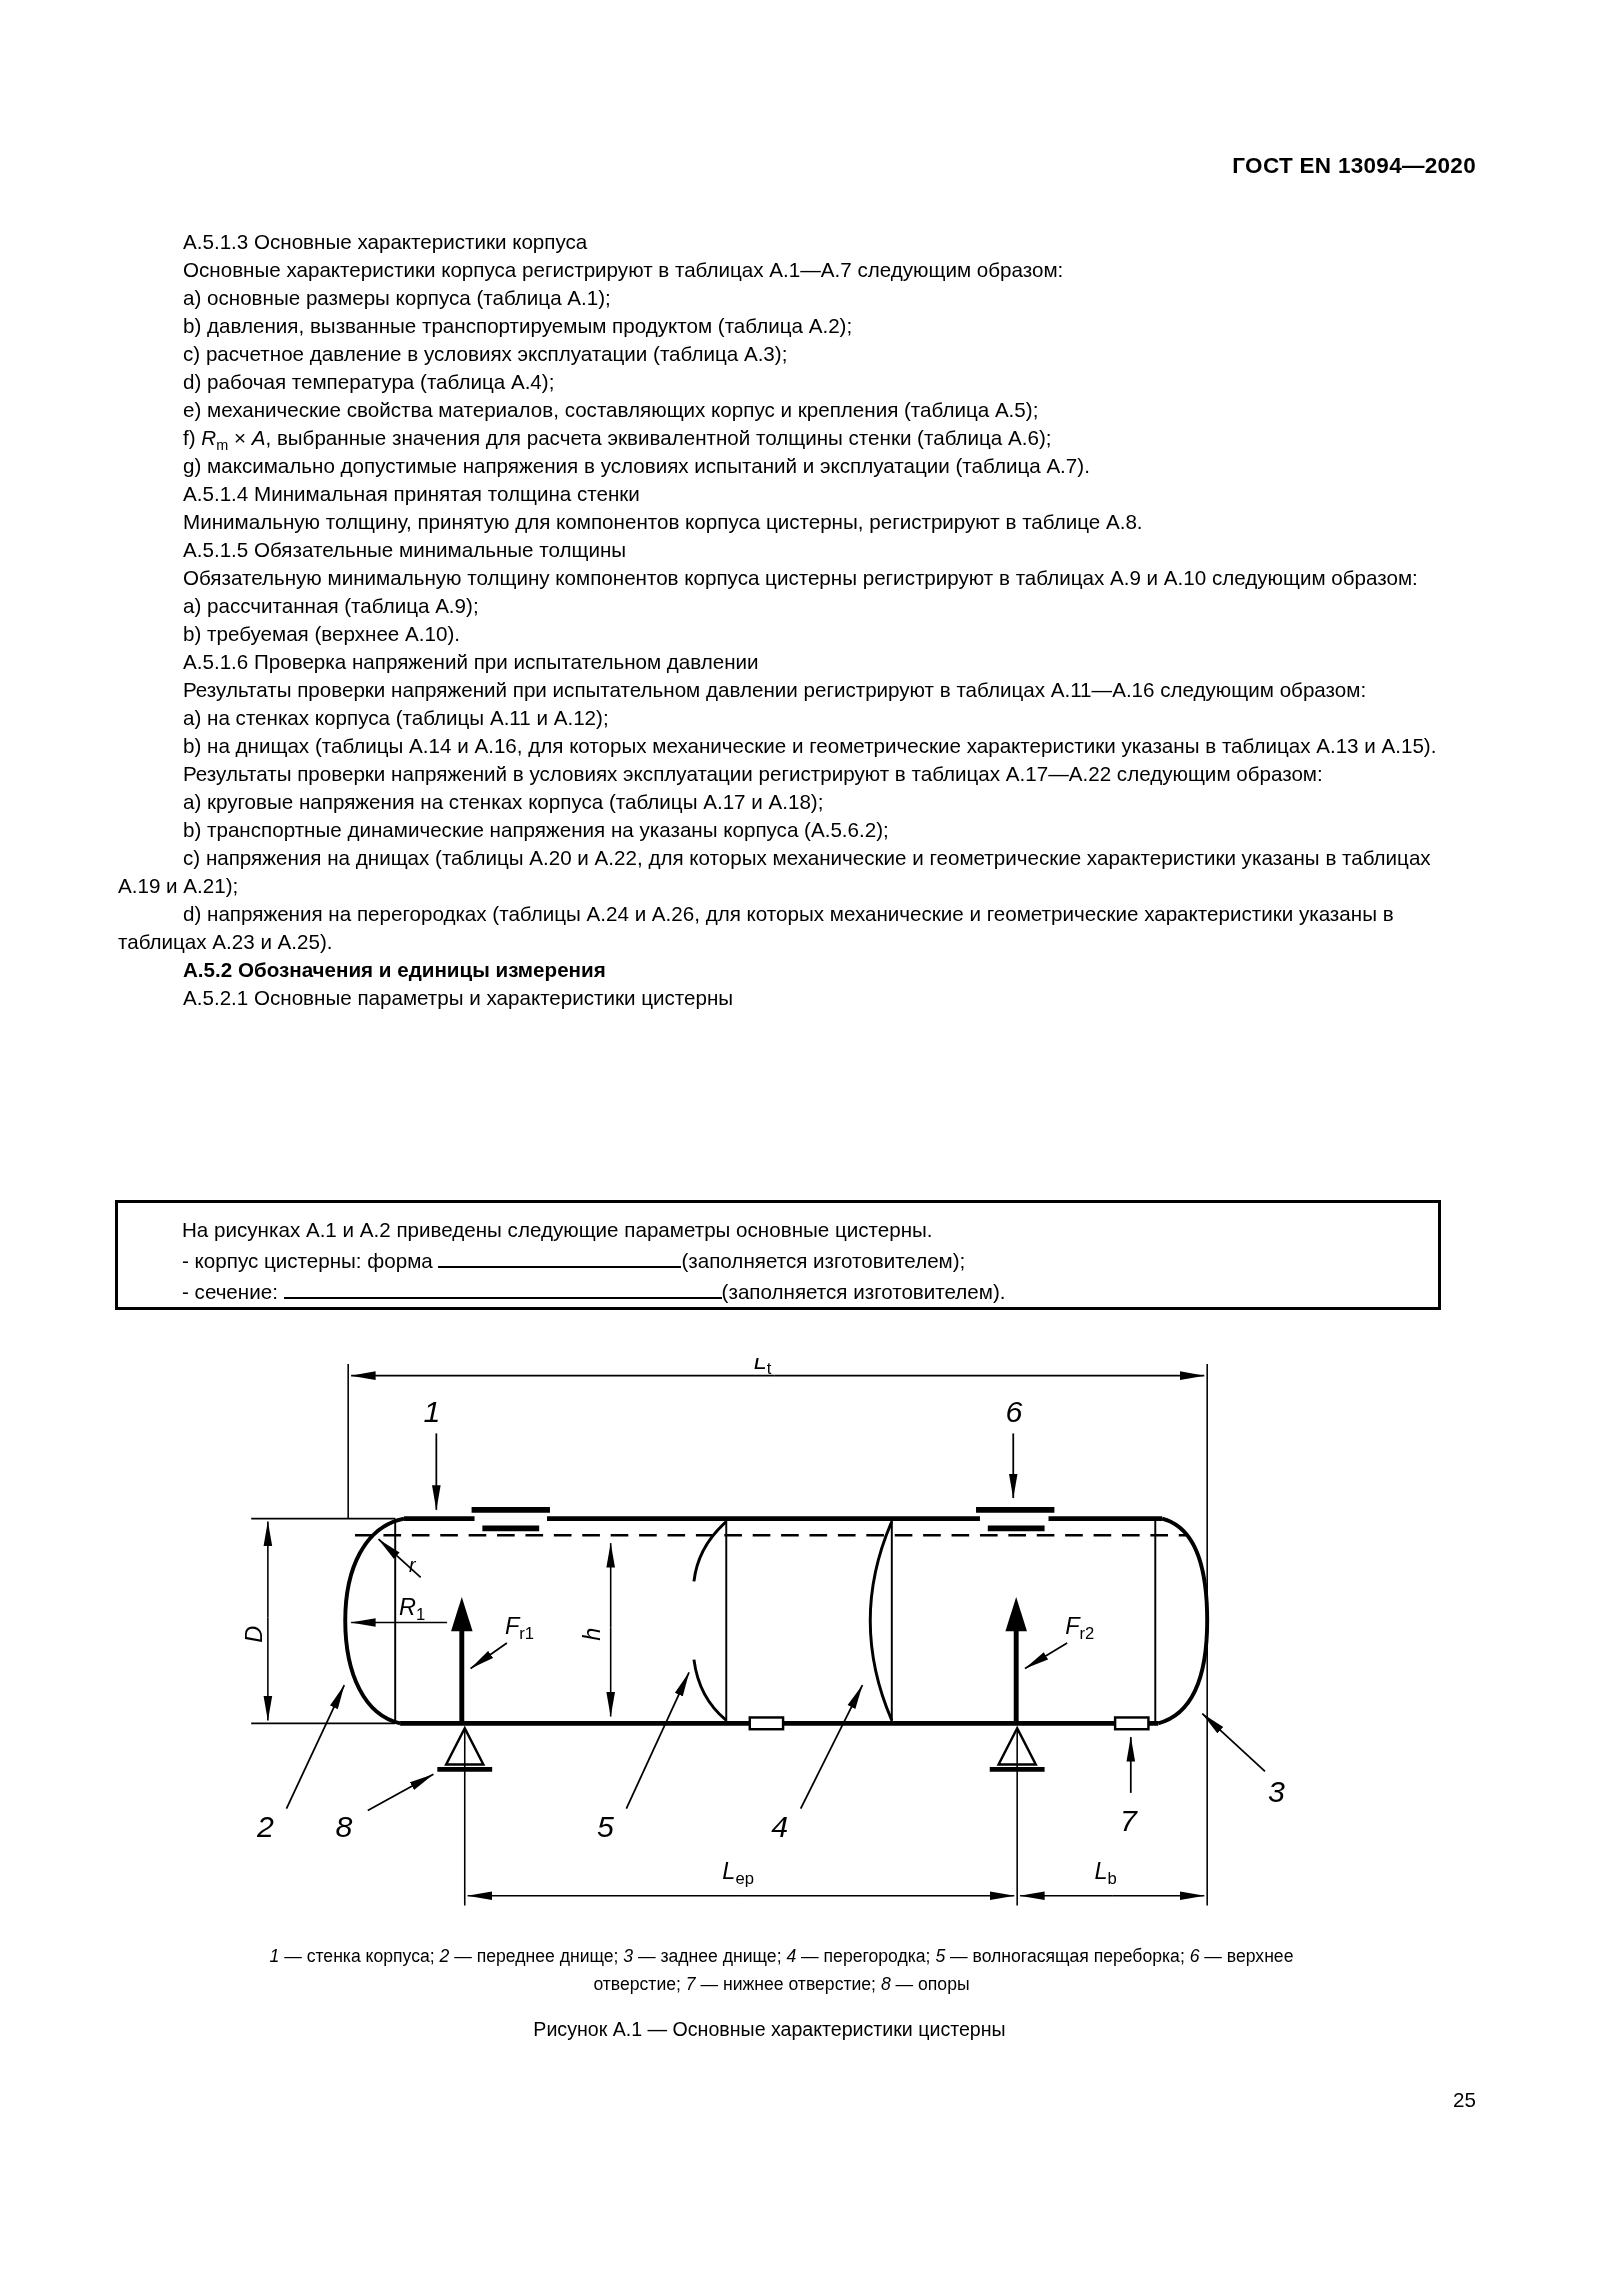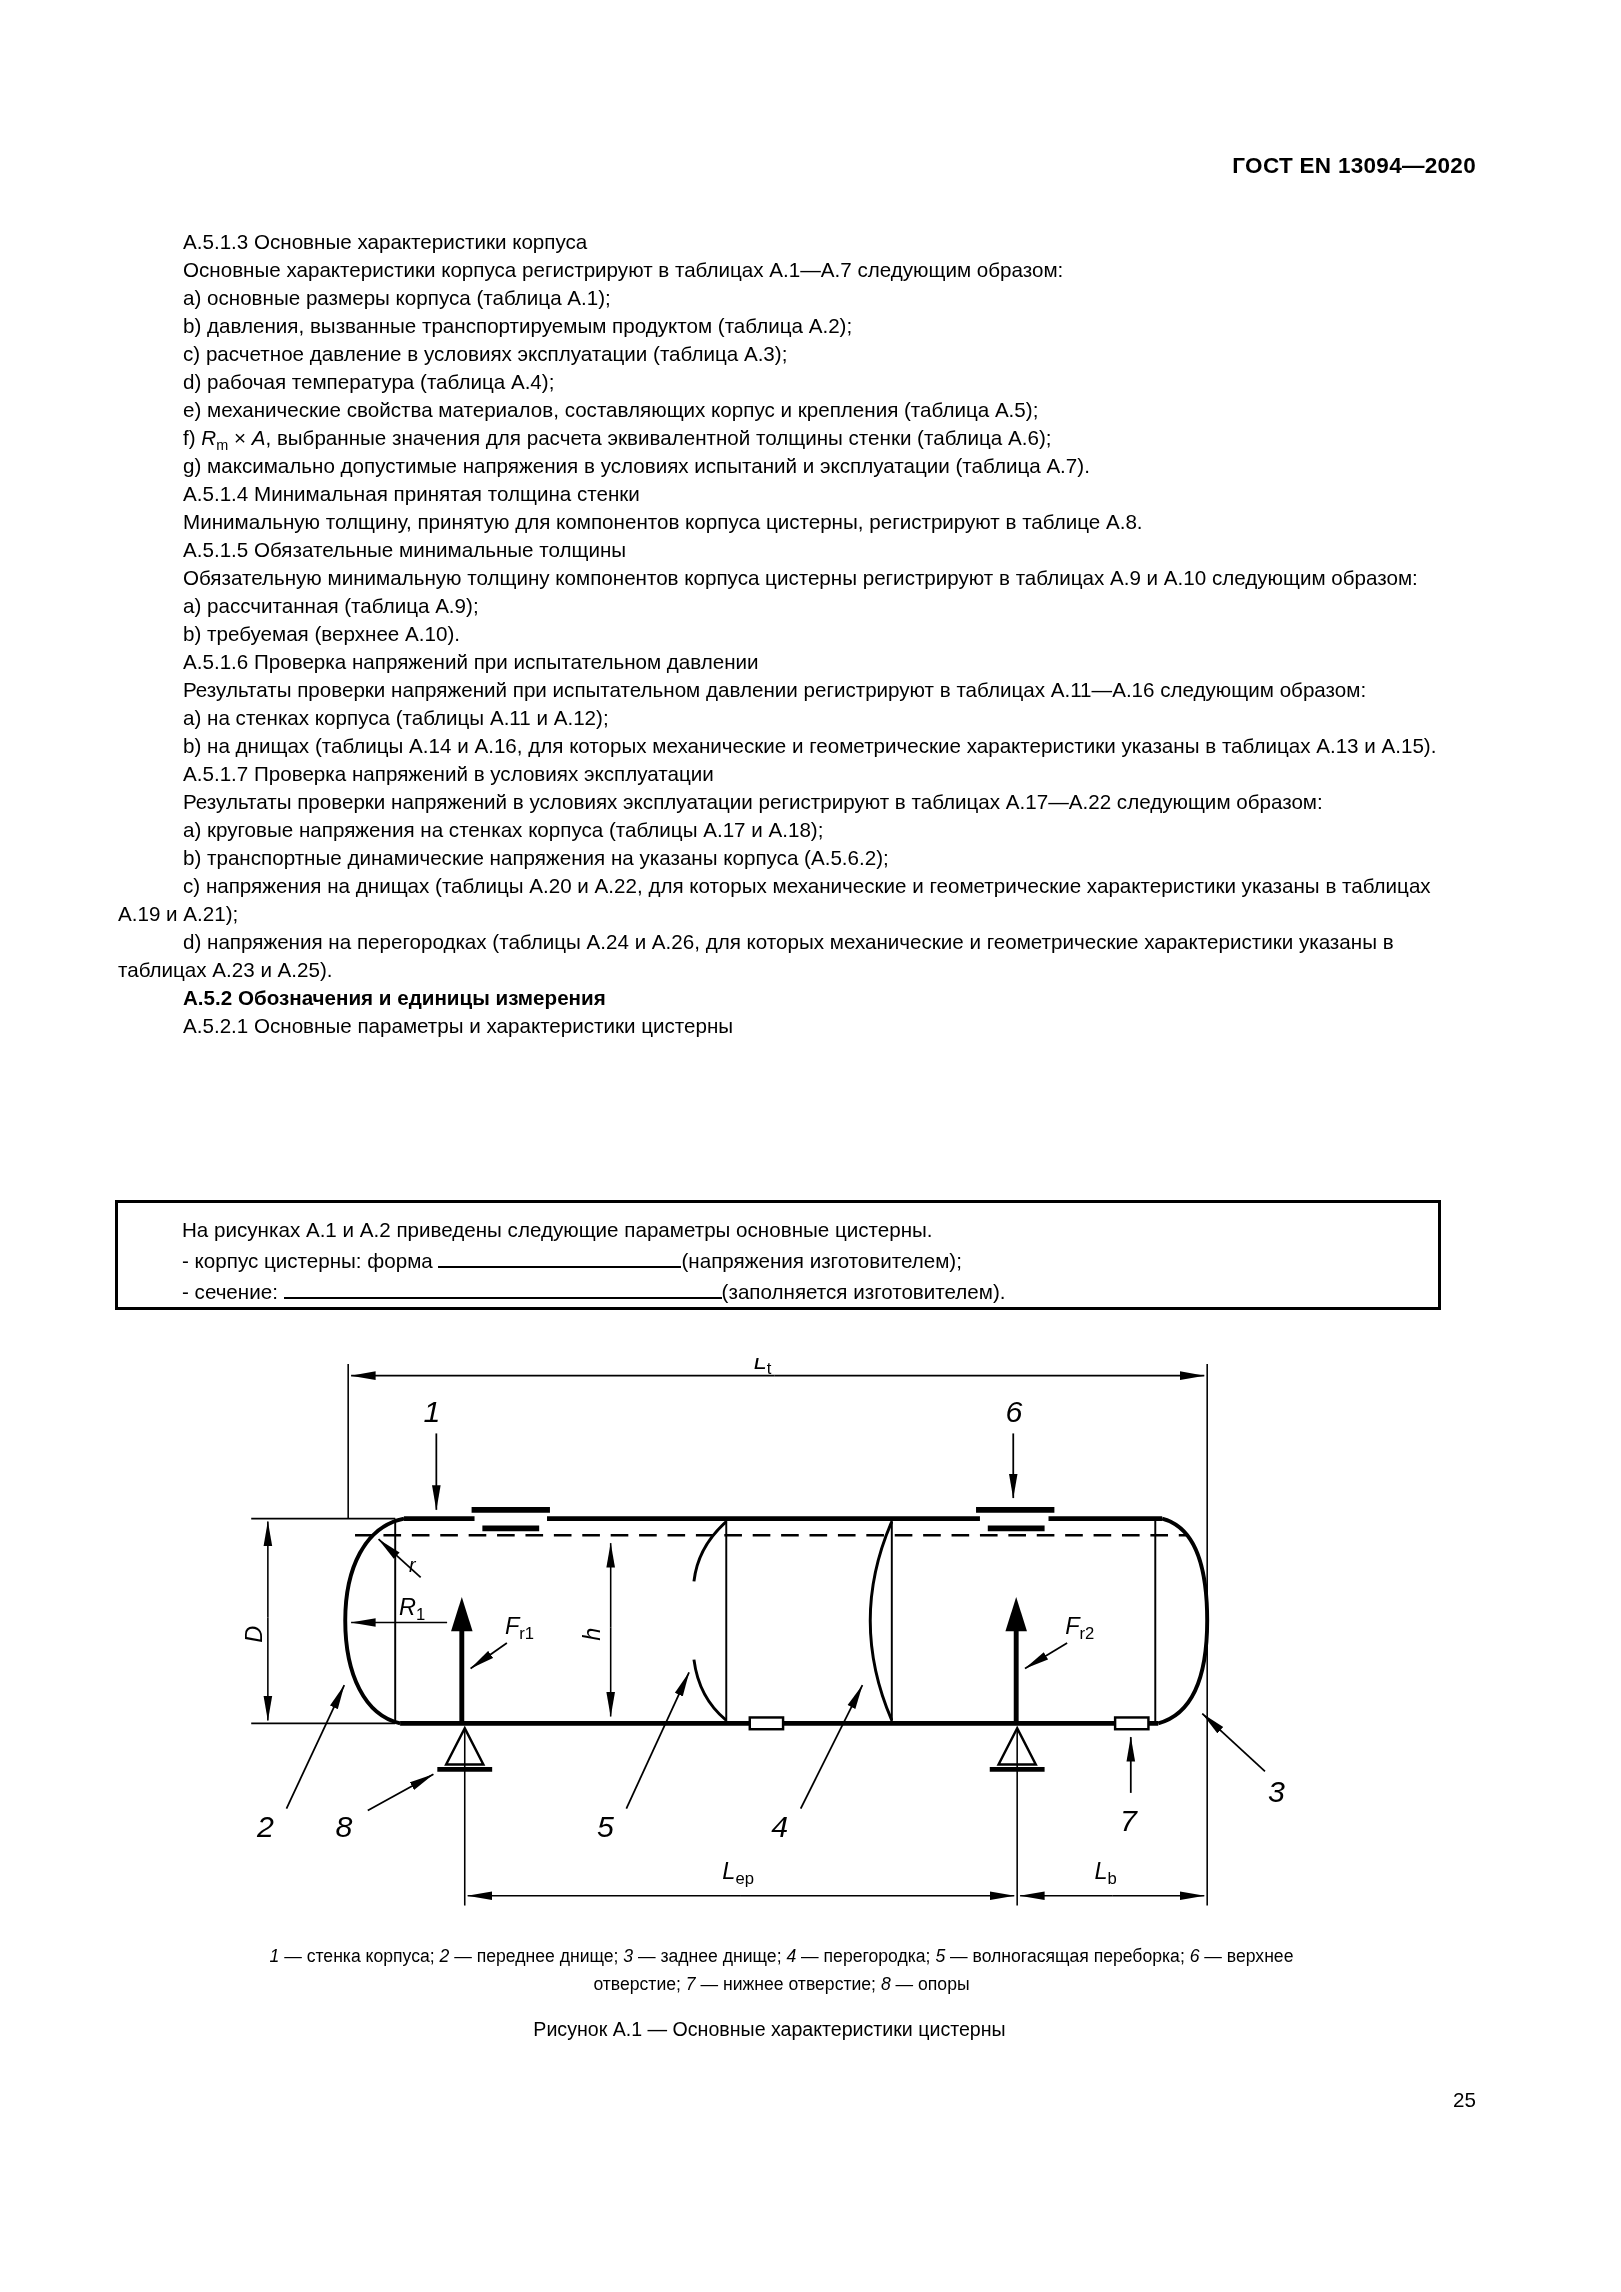--- a/index.html
+++ b/index.html
@@ -44,33 +44,32 @@
       <div class="para"><span>А.5.1.4 Минимальная принятая толщина стенки</span></div>
       <div class="para"><span>Минимальную толщину, принятую для компонентов корпуса цистерны, регистрируют в таблице А.8.</span></div>
       <div class="para"><span>А.5.1.5 Обязательные минимальные толщины</span></div>
       <div class="para"><span>Обязательную минимальную толщину компонентов корпуса цистерны регистрируют в таблицах А.9 и А.10 следующим образом:</span></div>
       <div class="para"><span>a) рассчитанная (таблица А.9);</span></div>
       <div class="para"><span>b) требуемая (верхнее А.10).</span></div>
       <div class="para"><span>А.5.1.6 Проверка напряжений при испытательном давлении</span></div>
       <div class="para"><span>Результаты проверки напряжений при испытательном давлении регистрируют в таблицах А.11—А.16 следующим образом:</span></div>
       <div class="para"><span>a) на стенках корпуса (таблицы А.11 и А.12);</span></div>
       <div class="para"><span>b) на днищах (таблицы А.14 и А.16, для которых механические и геометрические характеристики указаны в таблицах А.13 и А.15).</span></div>
-      <div class="para"><span>А.5.1.7 Проверка напряжений в условиях эксплуатации</span></div>
       <div class="para"><span>Результаты проверки напряжений в условиях эксплуатации регистрируют в таблицах А.17—А.22 следующим образом:</span></div>
       <div class="para"><span>a) круговые напряжения на стенках корпуса (таблицы А.17 и А.18);</span></div>
       <div class="para"><span>b) транспортные динамические напряжения на указаны корпуса (А.5.6.2);</span></div>
       <div class="para"><span>c) напряжения на днищах (таблицы А.20 и А.22, для которых механические и геометрические характеристики указаны в таблицах А.19 и А.21);</span></div>
       <div class="para"><span>d) напряжения на перегородках (таблицы А.24 и А.26, для которых механические и геометрические характеристики указаны в таблицах А.23 и А.25).</span></div>
       <div class="para"><span class="b">А.5.2 Обозначения и единицы измерения</span></div>
       <div class="para"><span>А.5.2.1 Основные параметры и характеристики цистерны</span></div>
     </div>
 
   <div class="param-box" id="param-box">
       <div><span>На рисунках А.1 и А.2 приведены следующие параметры основные цистерны.</span></div>
-      <div><span>- корпус цистерны: форма </span><span class="blank" style="width: 243px;"></span><span>(напряжения изготовителем);</span></div>
+      <div><span>- корпус цистерны: форма </span><span class="blank" style="width: 243px;"></span><span>(заполняется изготовителем);</span></div>
       <div><span>- сечение: </span><span class="blank" style="width: 438px;"></span><span>(заполняется изготовителем).</span></div>
     </div>
 
   <svg class="fig" width="1621" height="573" viewBox="0 1385 1654 585">
     <defs>
       <marker id="ah" viewBox="0 0 26 10" refX="25" refY="5" markerWidth="26" markerHeight="10" orient="auto" markerUnits="userSpaceOnUse">
         <path d="M25.5,5 L0,0.6 L0,9.4 Z" fill="#000"></path>
       </marker>
     </defs>
 

